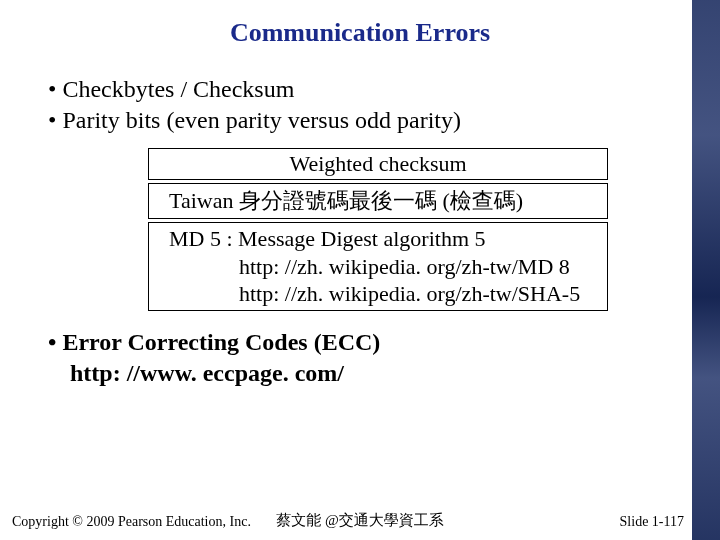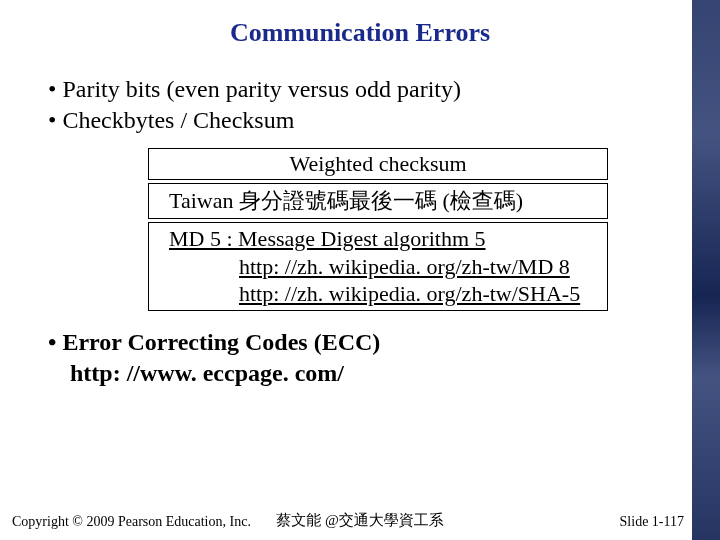--- a/index.html
+++ b/index.html
@@ -52,21 +52,21 @@
   }
   .box {
     border: 1.5px solid #000;
     padding: 2px 20px;
     margin: 3px 0;
     font-size: 22px;
     background: #fff;
     text-align: left;
   }
   .box.center1 { text-align: center; padding-left: 60px; padding-right: 60px; }
-  .box.md5 { line-height: 1.25; text-decoration: underline; }
+  .box.md5 { line-height: 1.25; }
   .md5-line2, .md5-line3 { padding-left: 70px; display: block; }
   .bold { font-weight: bold; }
   .footer {
     position: absolute;
     bottom: 10px;
     left: 0;
     width: 720px;
     font-size: 14px;
     color: #000;
   }
@@ -75,22 +75,22 @@
   .slide-num { position: absolute; right: 36px; bottom: 0; margin-left: 48px; }
 </style>
 </head>
 <body>
 
 <div class="bg-strip"></div>
 
 <div class="title">Communication Errors</div>
 
 <div class="content">
+  <div class="bullet">•  Checkbytes / Checksum</div>
   <div class="bullet">•  Parity bits (even parity versus odd parity)</div>
-  <div class="bullet">•  Checkbytes / Checksum</div>
 
   <div class="boxes">
     <div class="box center1">Weighted checksum</div>
     <div class="box">Taiwan 身分證號碼最後一碼 (檢查碼)</div>
     <div class="box md5">
       <span>MD 5 : Message Digest algorithm 5</span><br>
       <span class="md5-line2">http: //zh. wikipedia. org/zh-tw/MD 8</span>
       <span class="md5-line3">http: //zh. wikipedia. org/zh-tw/SHA-5</span>
     </div>
   </div>

